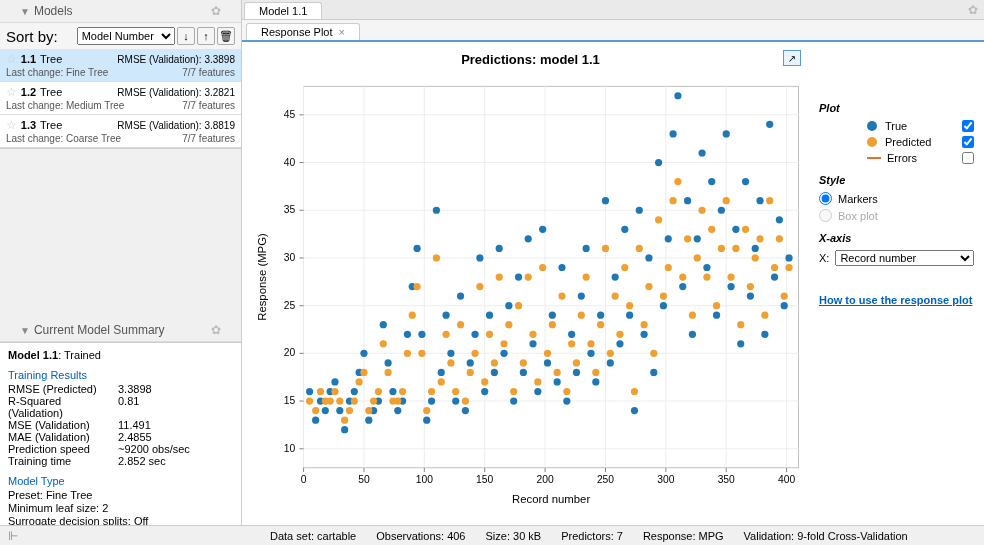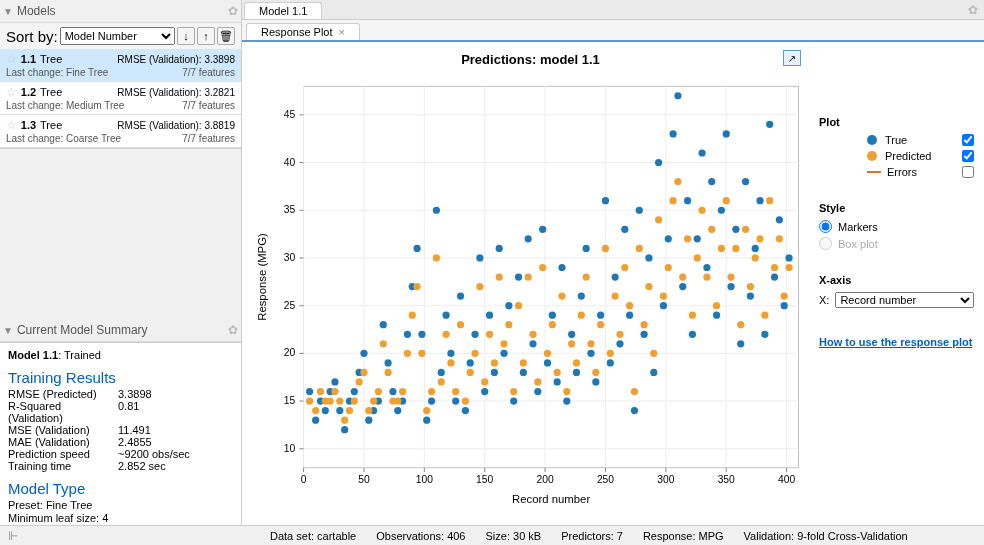--- a/index.html
+++ b/index.html
@@ -1,55 +1,55 @@
 <!DOCTYPE html>
 <html><head>
 <meta charset="utf-8">
 <style>
 * { box-sizing: border-box; margin: 0; padding: 0; }
 body { font-family: Arial, sans-serif; font-size: 11px; background: #f7f7f7; width: 984px; height: 545px; overflow: hidden; display: flex; flex-direction: column; }
 .main-area { flex: 1; display: flex; overflow: hidden; }
 .left-col { width: 242px; display: flex; flex-direction: column; background: #f0f0f0; border-right: 1px solid #ccc; }
-.panel-header { background: #f0f0f0; padding: 4px 3px; display: flex; align-items: center; justify-content: space-between; border-bottom: 1px solid #ddd; }
+.panel-header { background: #f0f0f0; padding: 4px 20px; display: flex; align-items: center; justify-content: space-between; border-bottom: 1px solid #ddd; }
 .panel-header .title { font-weight: normal; font-size: 12px; color: #555; }
 .collapse-icon { color: #888; font-size: 10px; margin-right: 4px; }
 .gear-icon { color: #bbb; font-size: 12px; cursor: pointer; }
 .models-panel { flex: 0 0 auto; background: #fff; border-bottom: 1px solid #ccc; }
 .sort-row { display: flex; align-items: center; padding: 4px 6px; gap: 2px; background: #f5f5f5; }
 .sort-label { font-size: 15px; }
-.sort-select { flex: 1; font-size: 11px; height: 18px; }
+.sort-select { flex: 1; font-size: 11px; height: 18px; margin-left: 17px; }
 .icon-btn { width: 18px; height: 18px; border: 1px solid #aaa; background: #f5f5f5; display: flex; align-items: center; justify-content: center; font-size: 11px; cursor: pointer; border-radius: 2px; }
 .model-list { max-height: 120px; overflow: auto; }
 .model-item { border-bottom: 1px solid #ddd; padding: 3px 6px; }
 .model-item.selected { background: #cfe8fc; }
 .model-item .row1 { display: flex; align-items: center; }
 .star-icon { color: #ccc; font-size: 12px; margin-right: 4px; }
 .model-num { font-weight: bold; margin-right: 4px; }
 .model-type {}
 .model-rmse { margin-left: auto; font-size: 10px; }
 .model-item .row2 { display: flex; font-size: 10px; color: #555; margin-top: 1px; }
 .row2 .features { margin-left: auto; }
 .summary-panel { flex: 1; overflow: auto; background: #fff; padding: 6px 8px; font-size: 11px; border-top: 1px solid #ccc; }
-.summary-panel h4 { font-size: 15px; font-weight: normal; color: #0060c0; margin-top: 8px; margin-bottom: 2px; }
+.summary-panel h4 { font-size: 11px; font-weight: normal; color: #0060c0; margin-top: 8px; margin-bottom: 2px; }
 .summary-line { margin-bottom: 1px; }
 .kv { display: flex; }
 .kv .k { width: 110px; }
 .right-col { flex: 1; display: flex; flex-direction: column; background: #fff; }
 .tab-bar { display: flex; background: #eaeaea; border-bottom: 1px solid #ccc; height: 20px; align-items: flex-end; }
 .tab { padding: 2px 14px; background: #fff; border: 1px solid #ccc; border-bottom: none; font-size: 11px; border-top-left-radius: 3px; border-top-right-radius: 3px; margin-left: 2px; }
 .tab.sub { background: #fff; position: relative; }
 .tab.sub .close-x { margin-left: 6px; color: #888; cursor: pointer; }
 .subtab-bar { display: flex; background: #f5f5f5; border-bottom: 2px solid #5b9bd5; height: 22px; align-items: flex-end; padding-left: 2px; }
 .plot-region { flex: 1; display: flex; overflow: hidden; }
 .chart-container { flex: 1; position: relative; padding: 10px 0 10px 10px; }
 .chart-title { text-align: center; font-weight: bold; font-size: 13px; margin-bottom: 4px; }
 .chart-svg { width: 100%; height: calc(100% - 20px); }
 .expand-btn { position: absolute; top: 8px; right: 8px; width: 18px; height: 16px; border: 1px solid #5b9bd5; background: #eaf3fb; display: flex; align-items: center; justify-content: center; font-size: 10px; cursor: pointer; }
 .plot-sidebar { width: 175px; padding: 50px 10px 10px 10px; font-size: 11px; }
-.plot-sidebar .sec-title { font-weight: bold; margin-bottom: 6px; margin-top: 24px; }
+.plot-sidebar .sec-title { font-weight: bold; margin-bottom: 6px; margin-top: 10px; font-style: italic; }
 .legend-row { display: flex; align-items: center; margin-bottom: 4px; padding-left: 48px; }
 .legend-swatch { width: 10px; height: 10px; border-radius: 50%; margin-right: 8px; }
 .legend-line { width: 14px; height: 2px; margin-right: 6px; }
 .legend-check { margin-left: auto; width: 12px; height: 12px; }
 .radio-row { display: flex; align-items: center; margin-bottom: 4px; }
 .radio-row input { margin-right: 6px; }
 .radio-row.disabled { color: #aaa; }
 .xaxis-row { display: flex; align-items: center; margin-top: 4px; }
 .xaxis-row select { flex: 1; font-size: 11px; margin-left: 6px; }
 .help-link { color: #0060c0; text-decoration: underline; margin-top: 28px; display: block; cursor: pointer; font-weight: bold; }
@@ -140,21 +140,21 @@
         <div class="kv">
           <span class="k">Prediction speed</span>
           <span>~9200 obs/sec</span>
         </div>
         <div class="kv">
           <span class="k">Training time</span>
           <span>2.852 sec</span>
         </div>
         <h4>Model Type</h4>
         <div class="summary-line">Preset: Fine Tree</div>
-        <div class="summary-line">Minimum leaf size: 4</div>
+        <div class="summary-line">Minimum leaf size: 2</div>
         <div class="summary-line">Surrogate decision splits: Off</div>
       </div>
   </div>
 
   <div class="right-col">
     <div class="tab-bar">
       <div class="tab">Model 1.1</div>
       <div style="flex:1"></div>
       <span class="gear-icon" style="margin:2px 6px">✿</span>
     </div>

